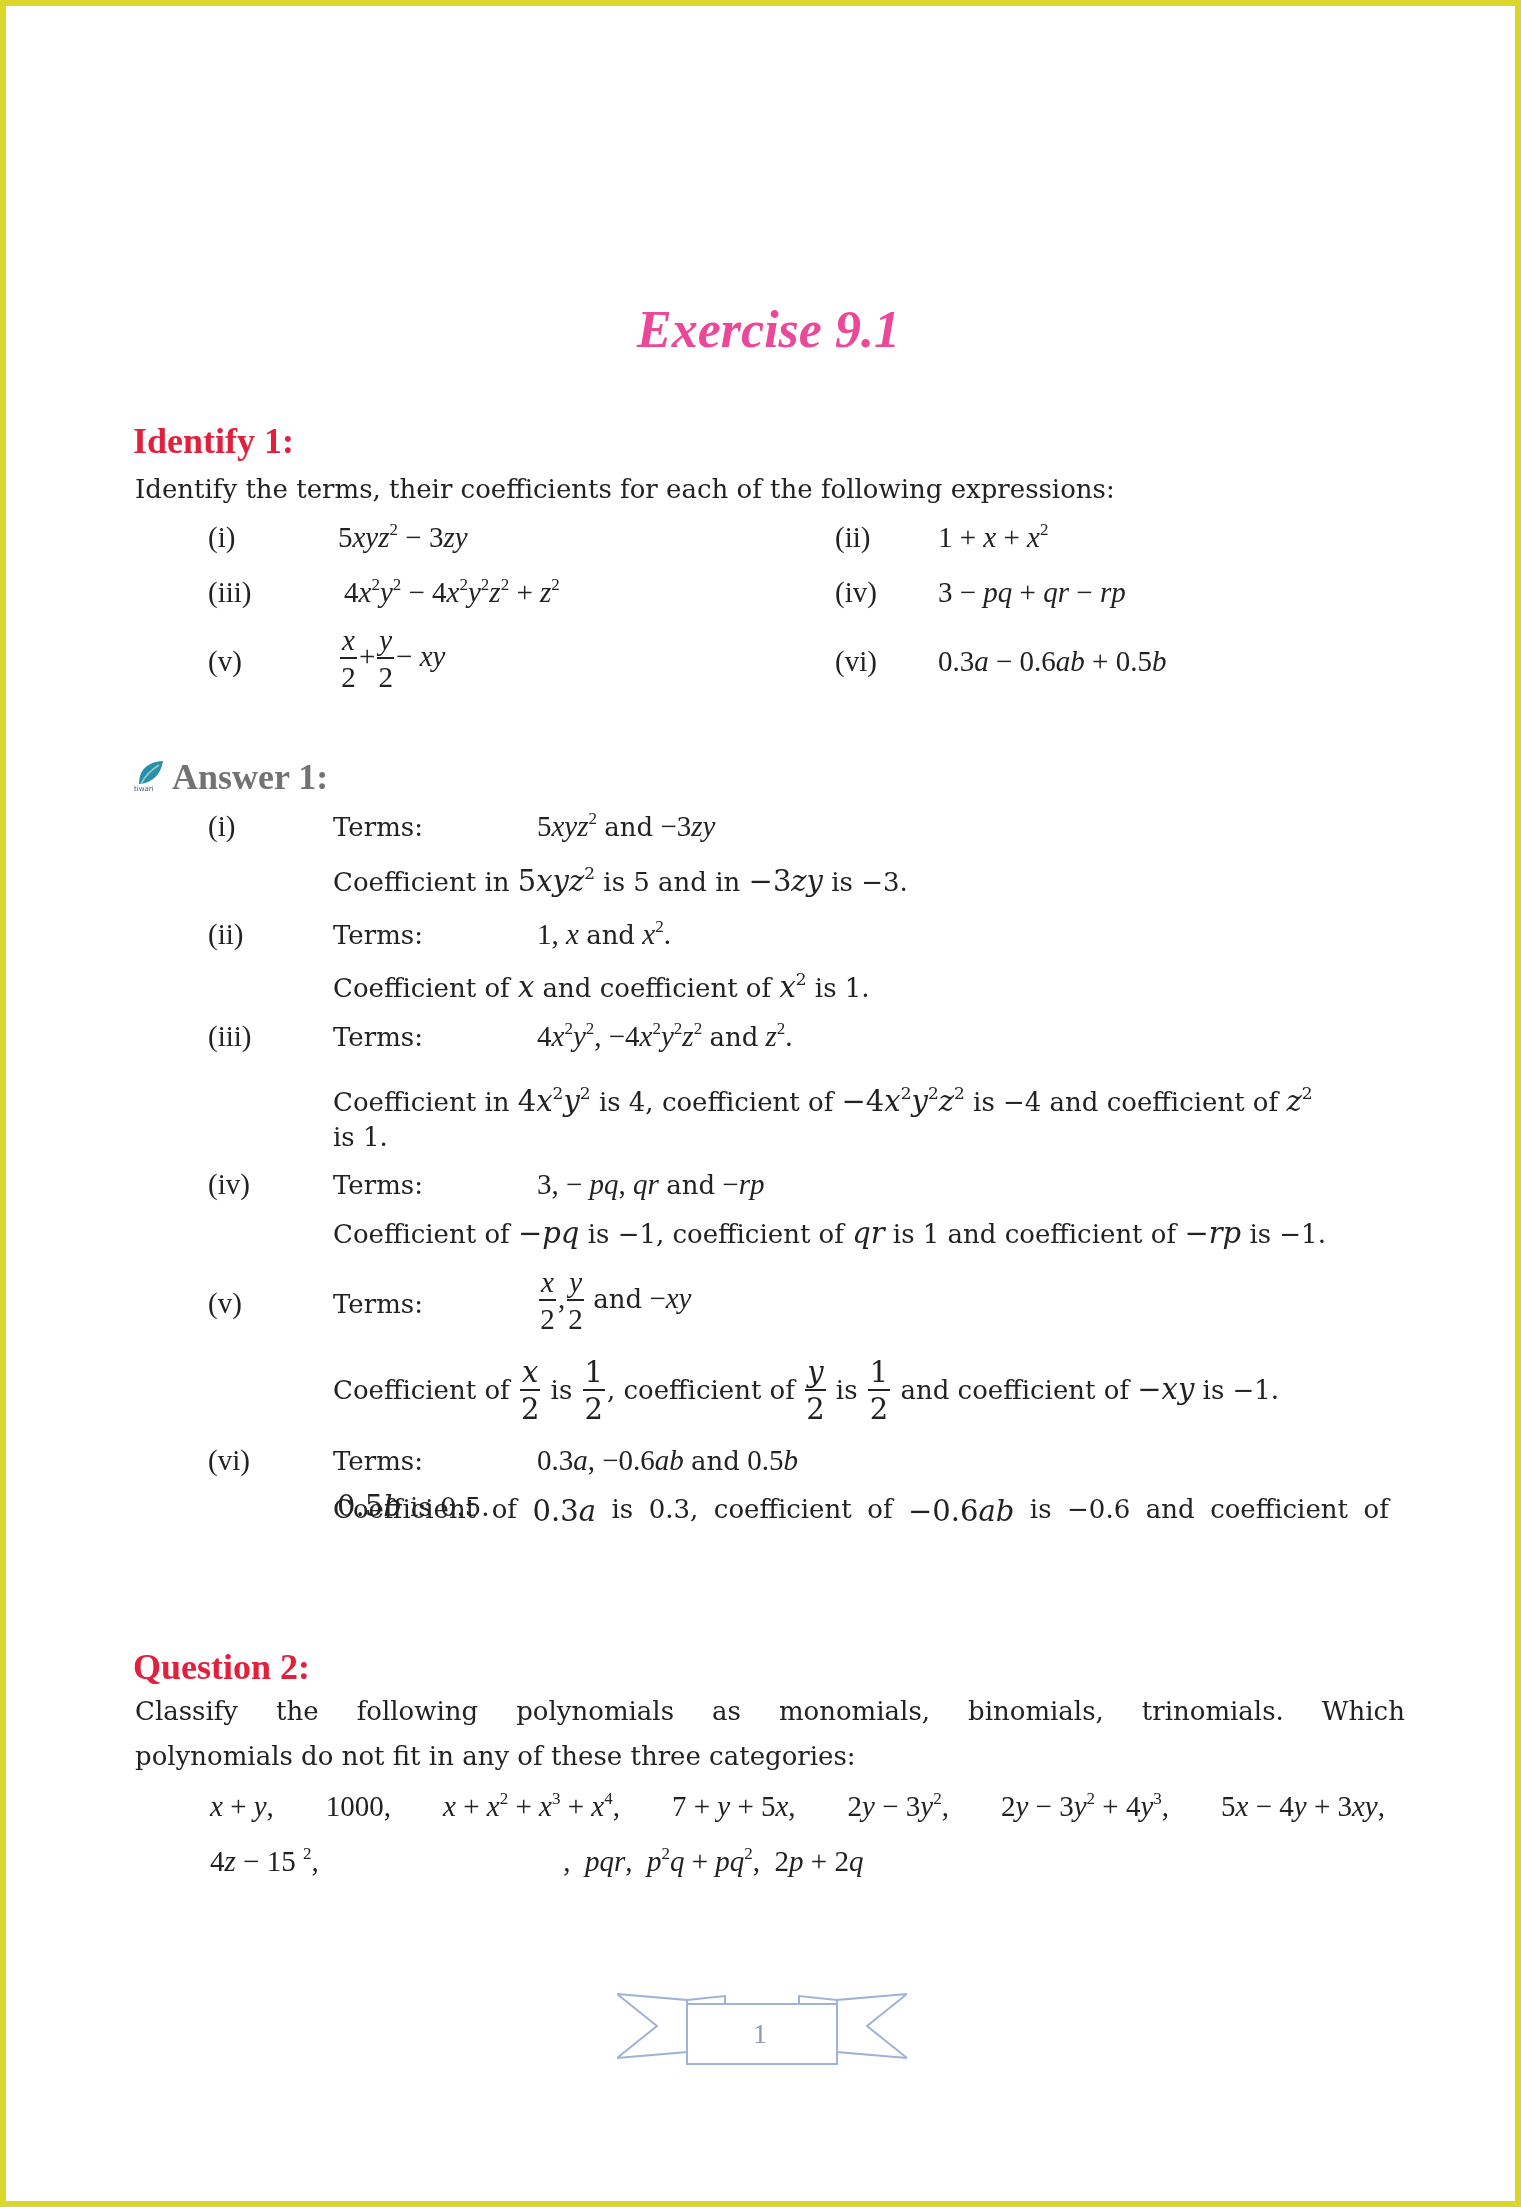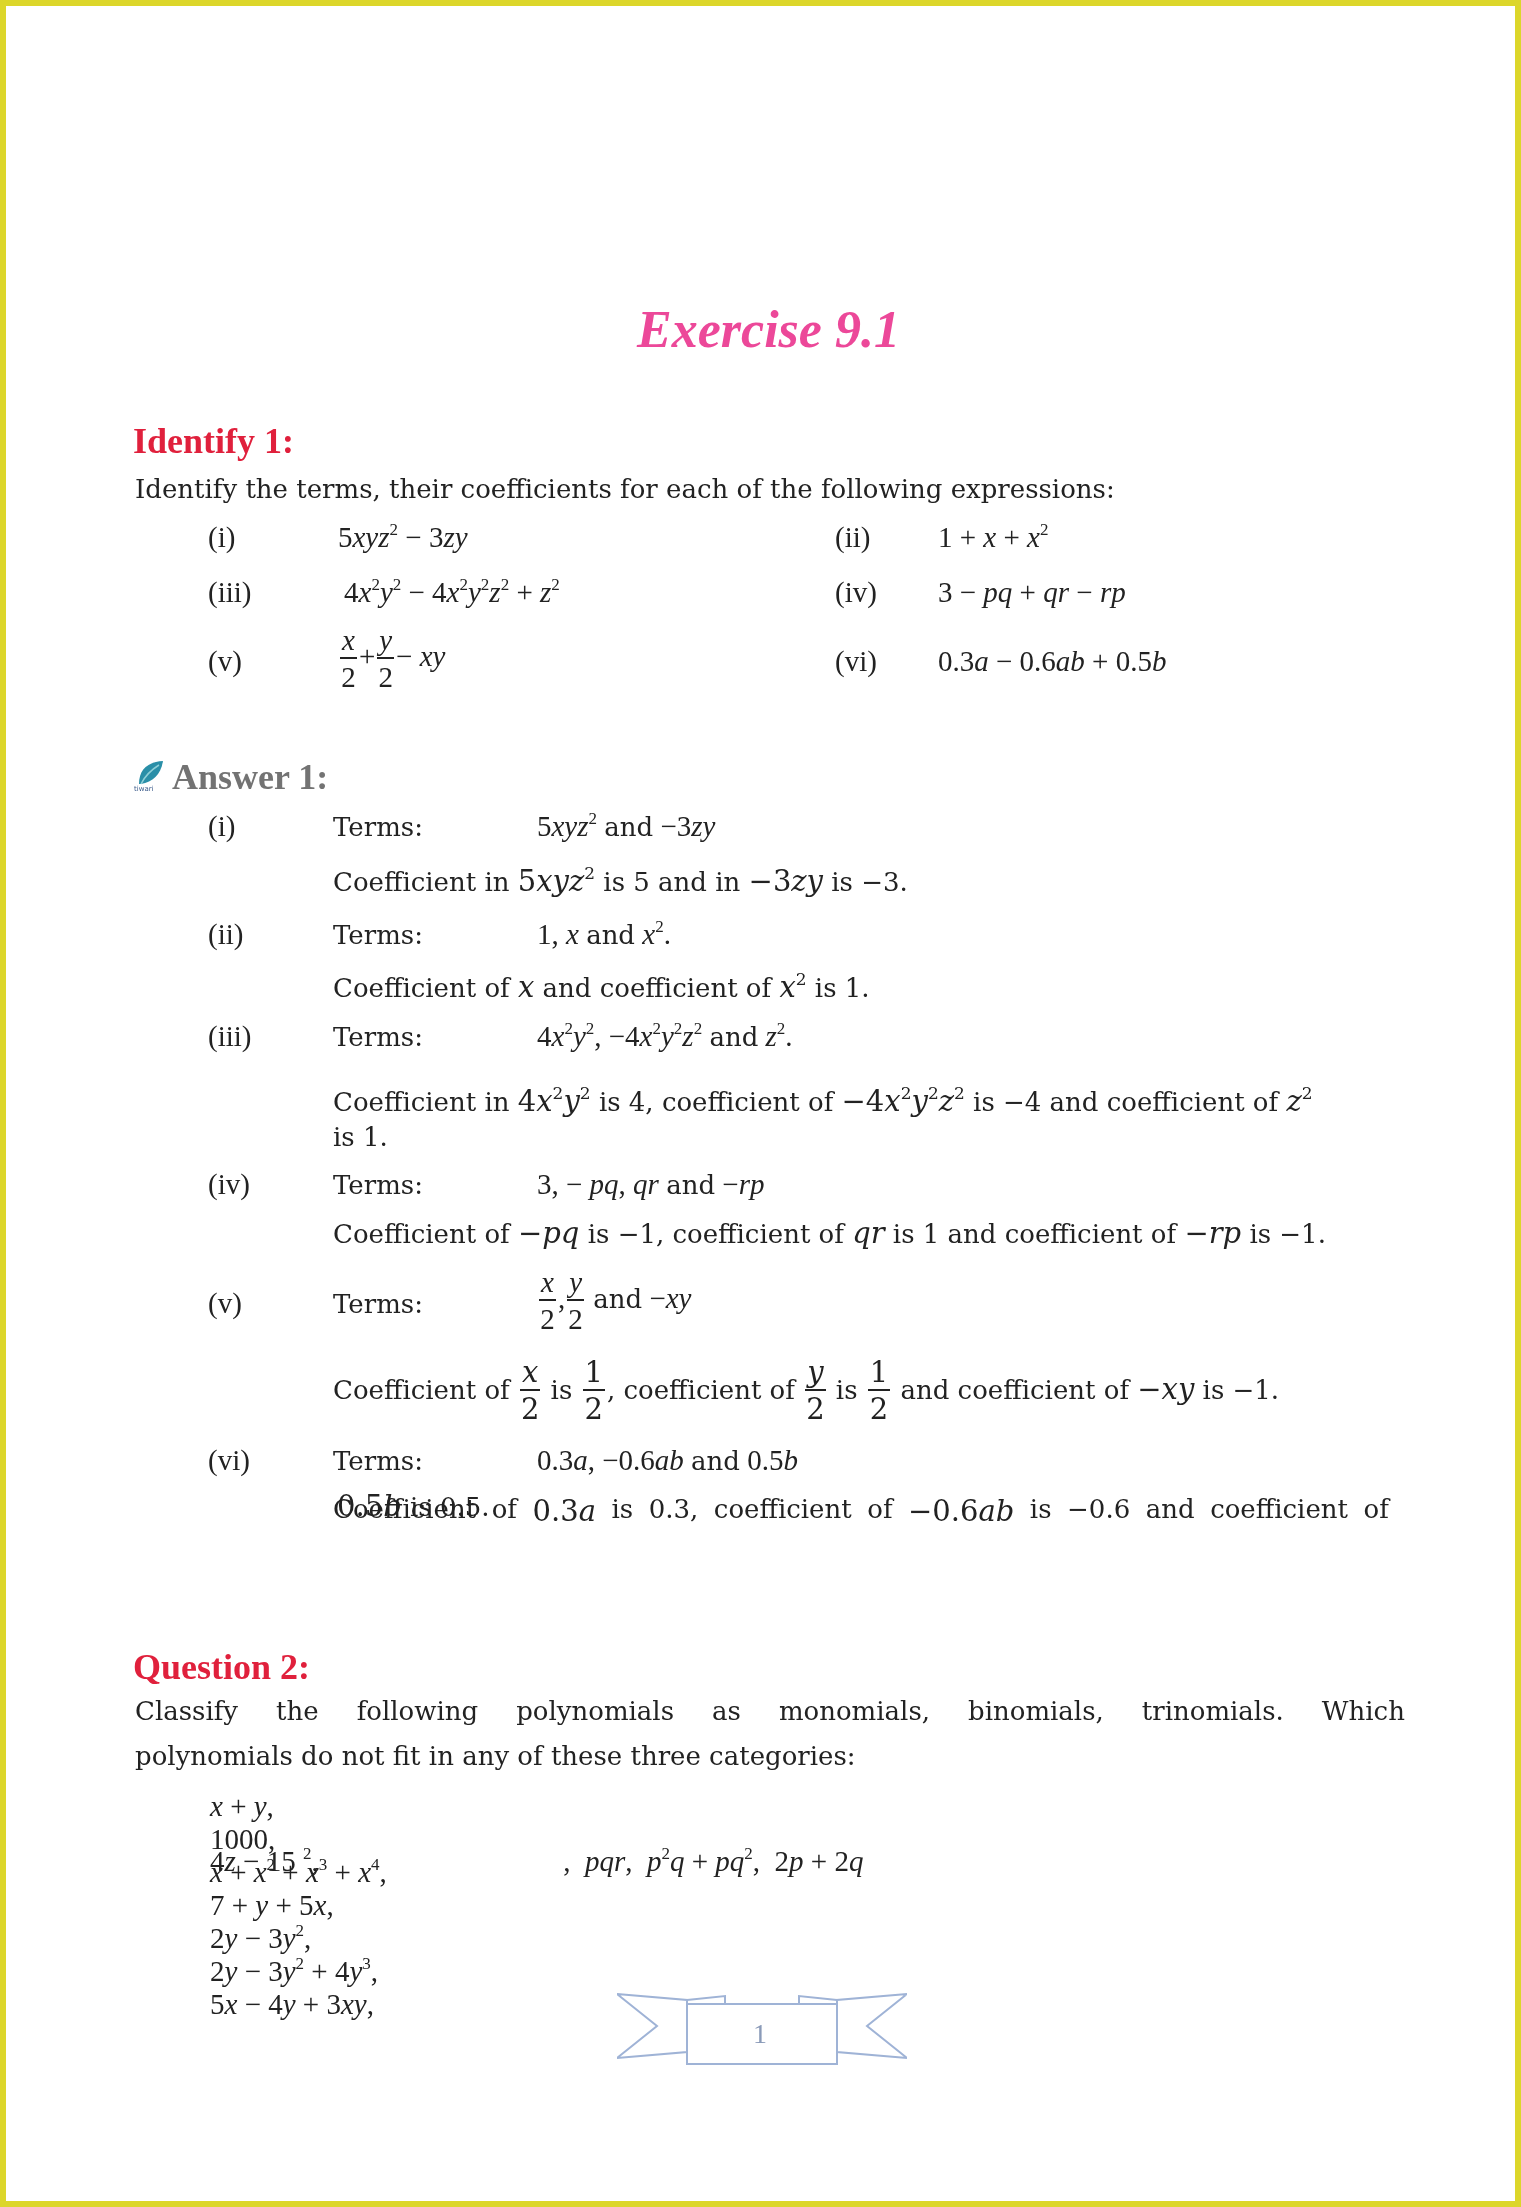--- a/index.html
+++ b/index.html
@@ -112,21 +112,21 @@
   <span>following</span>
   <span>polynomials</span>
   <span>as</span>
   <span>monomials,</span>
   <span>binomials,</span>
   <span>trinomials.</span>
   <span>Which</span>
 </div>
 <div class="abs para" style="left:135px; top:1741px;">polynomials do not fit in any of these three categories:</div>
 
-<div class="abs math" style="left:210px; top:1790px; width:1175px; display:flex; justify-content:space-between;flex-direction:column;">
+<div class="abs math" style="left:210px; top:1790px; width:1175px; display:flex; justify-content:space-between;">
   <span><i>x</i> + <i>y</i>,</span>
   <span>1000,</span>
   <span><i>x</i> + <i>x</i><sup>2</sup> + <i>x</i><sup>3</sup> + <i>x</i><sup>4</sup>,</span>
   <span>7 + <i>y</i> + 5<i>x</i>,</span>
   <span>2<i>y</i> − 3<i>y</i><sup>2</sup>,</span>
   <span>2<i>y</i> − 3<i>y</i><sup>2</sup> + 4<i>y</i><sup>3</sup>,</span>
   <span>5<i>x</i> − 4<i>y</i> + 3<i>xy</i>,</span>
 </div>
 <div class="abs math" style="left:210px; top:1845px;">
   <span>4<i>z</i> − 15 <sup>2</sup>,</span>

